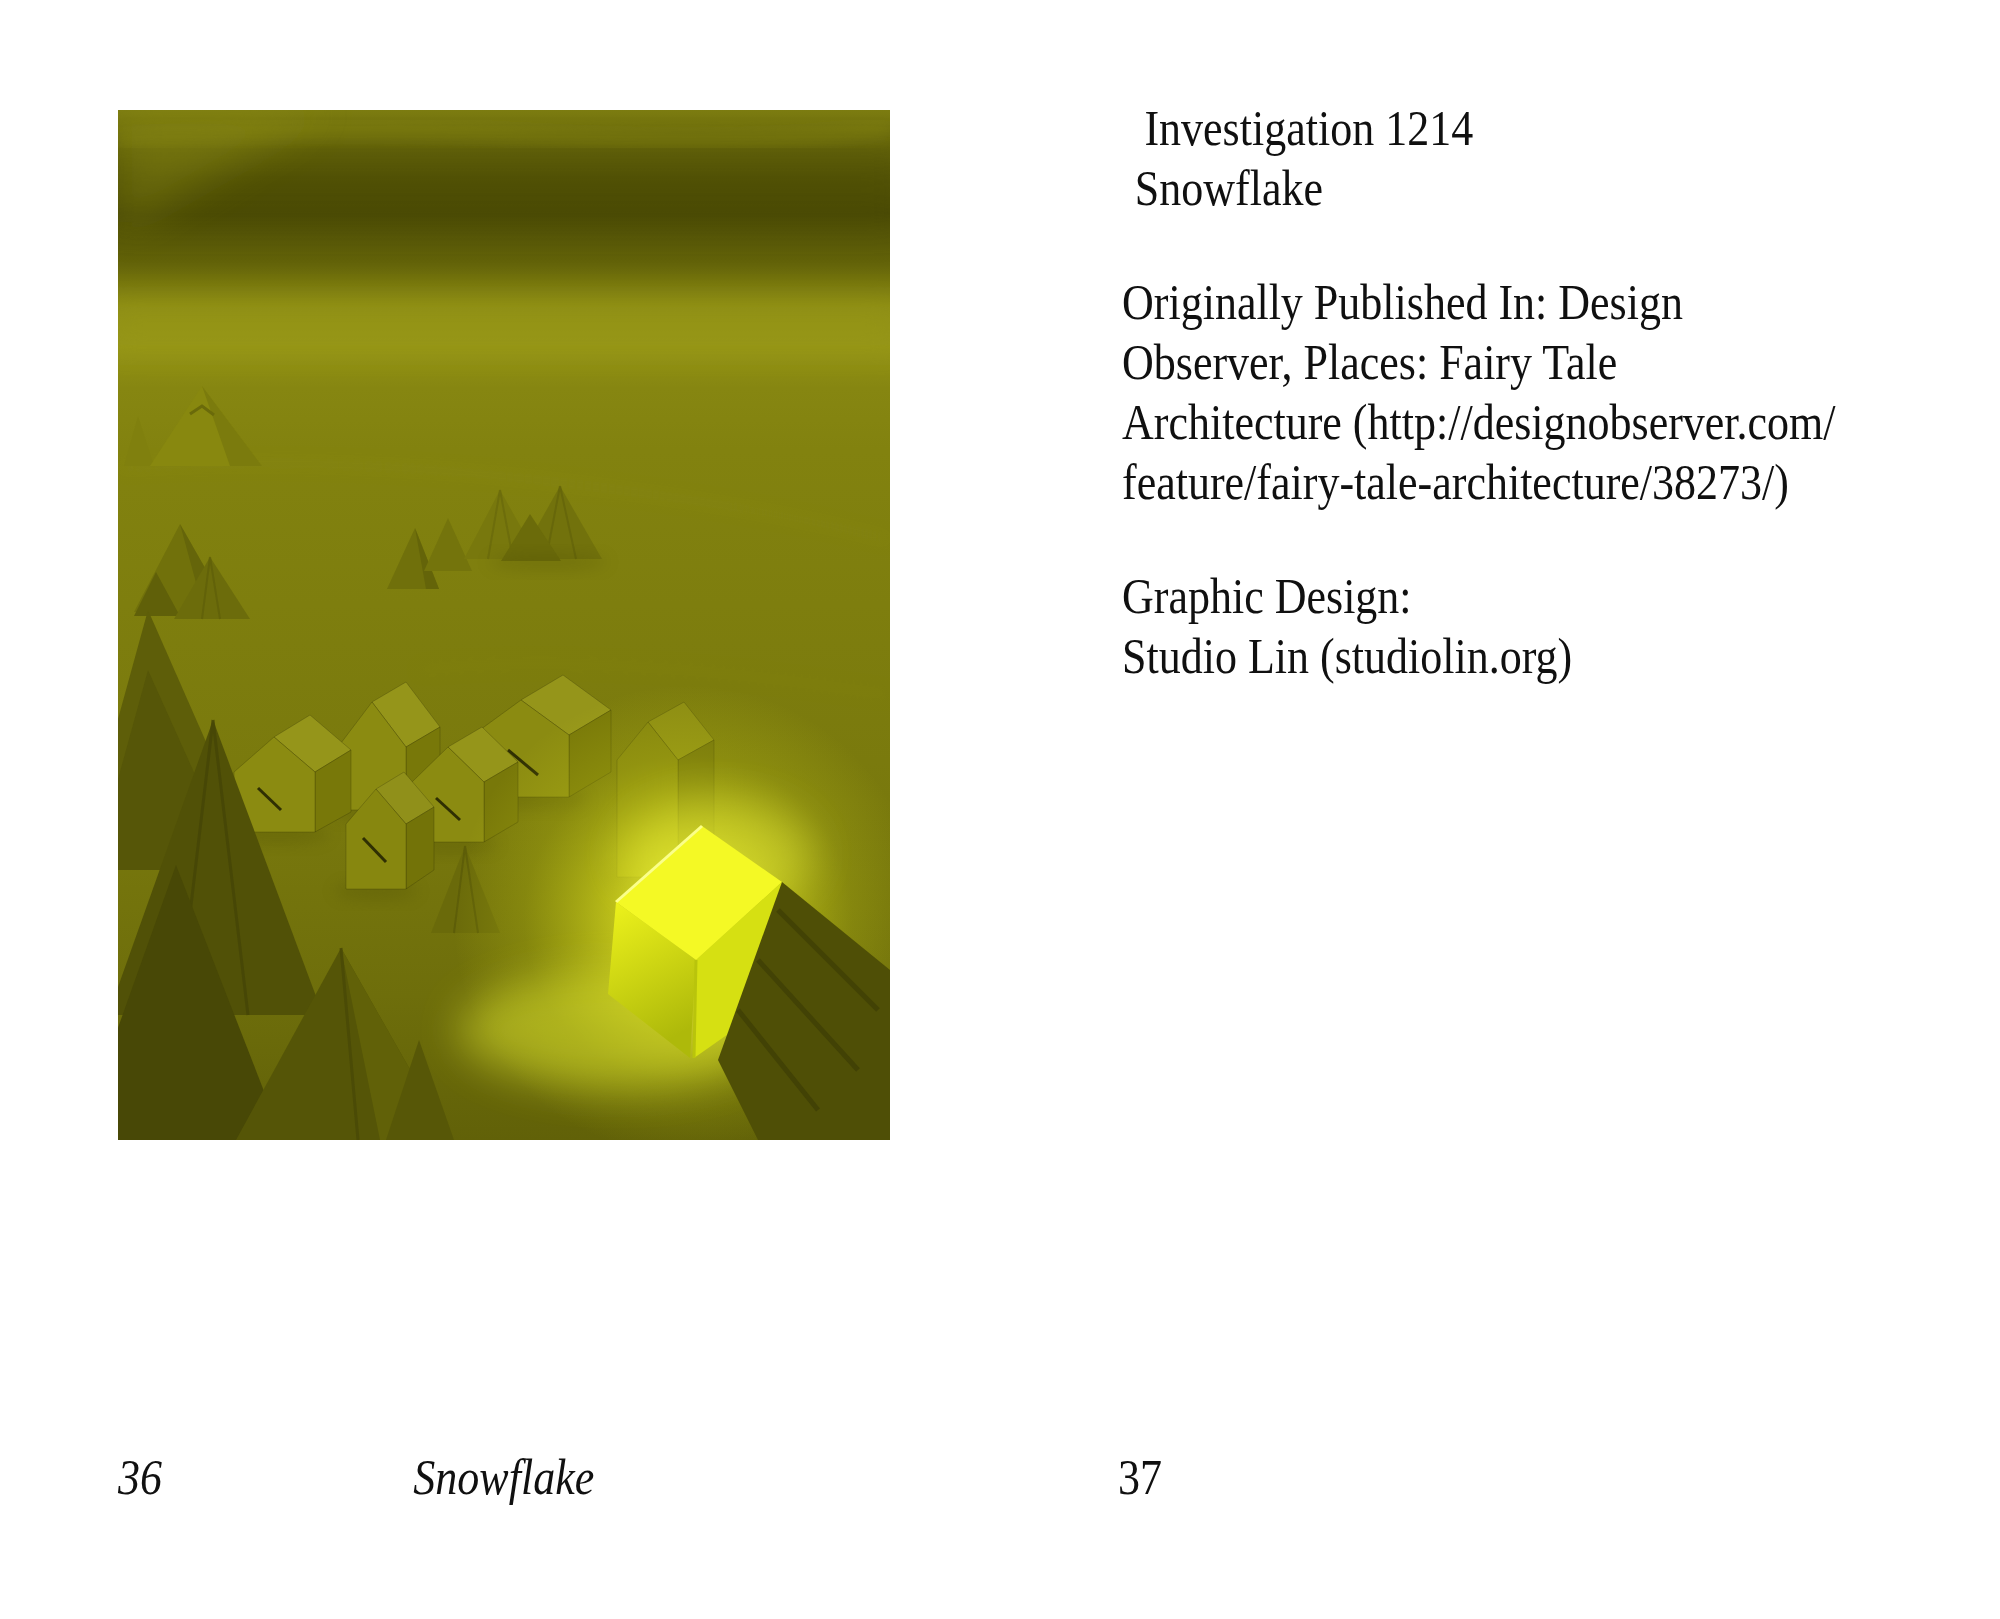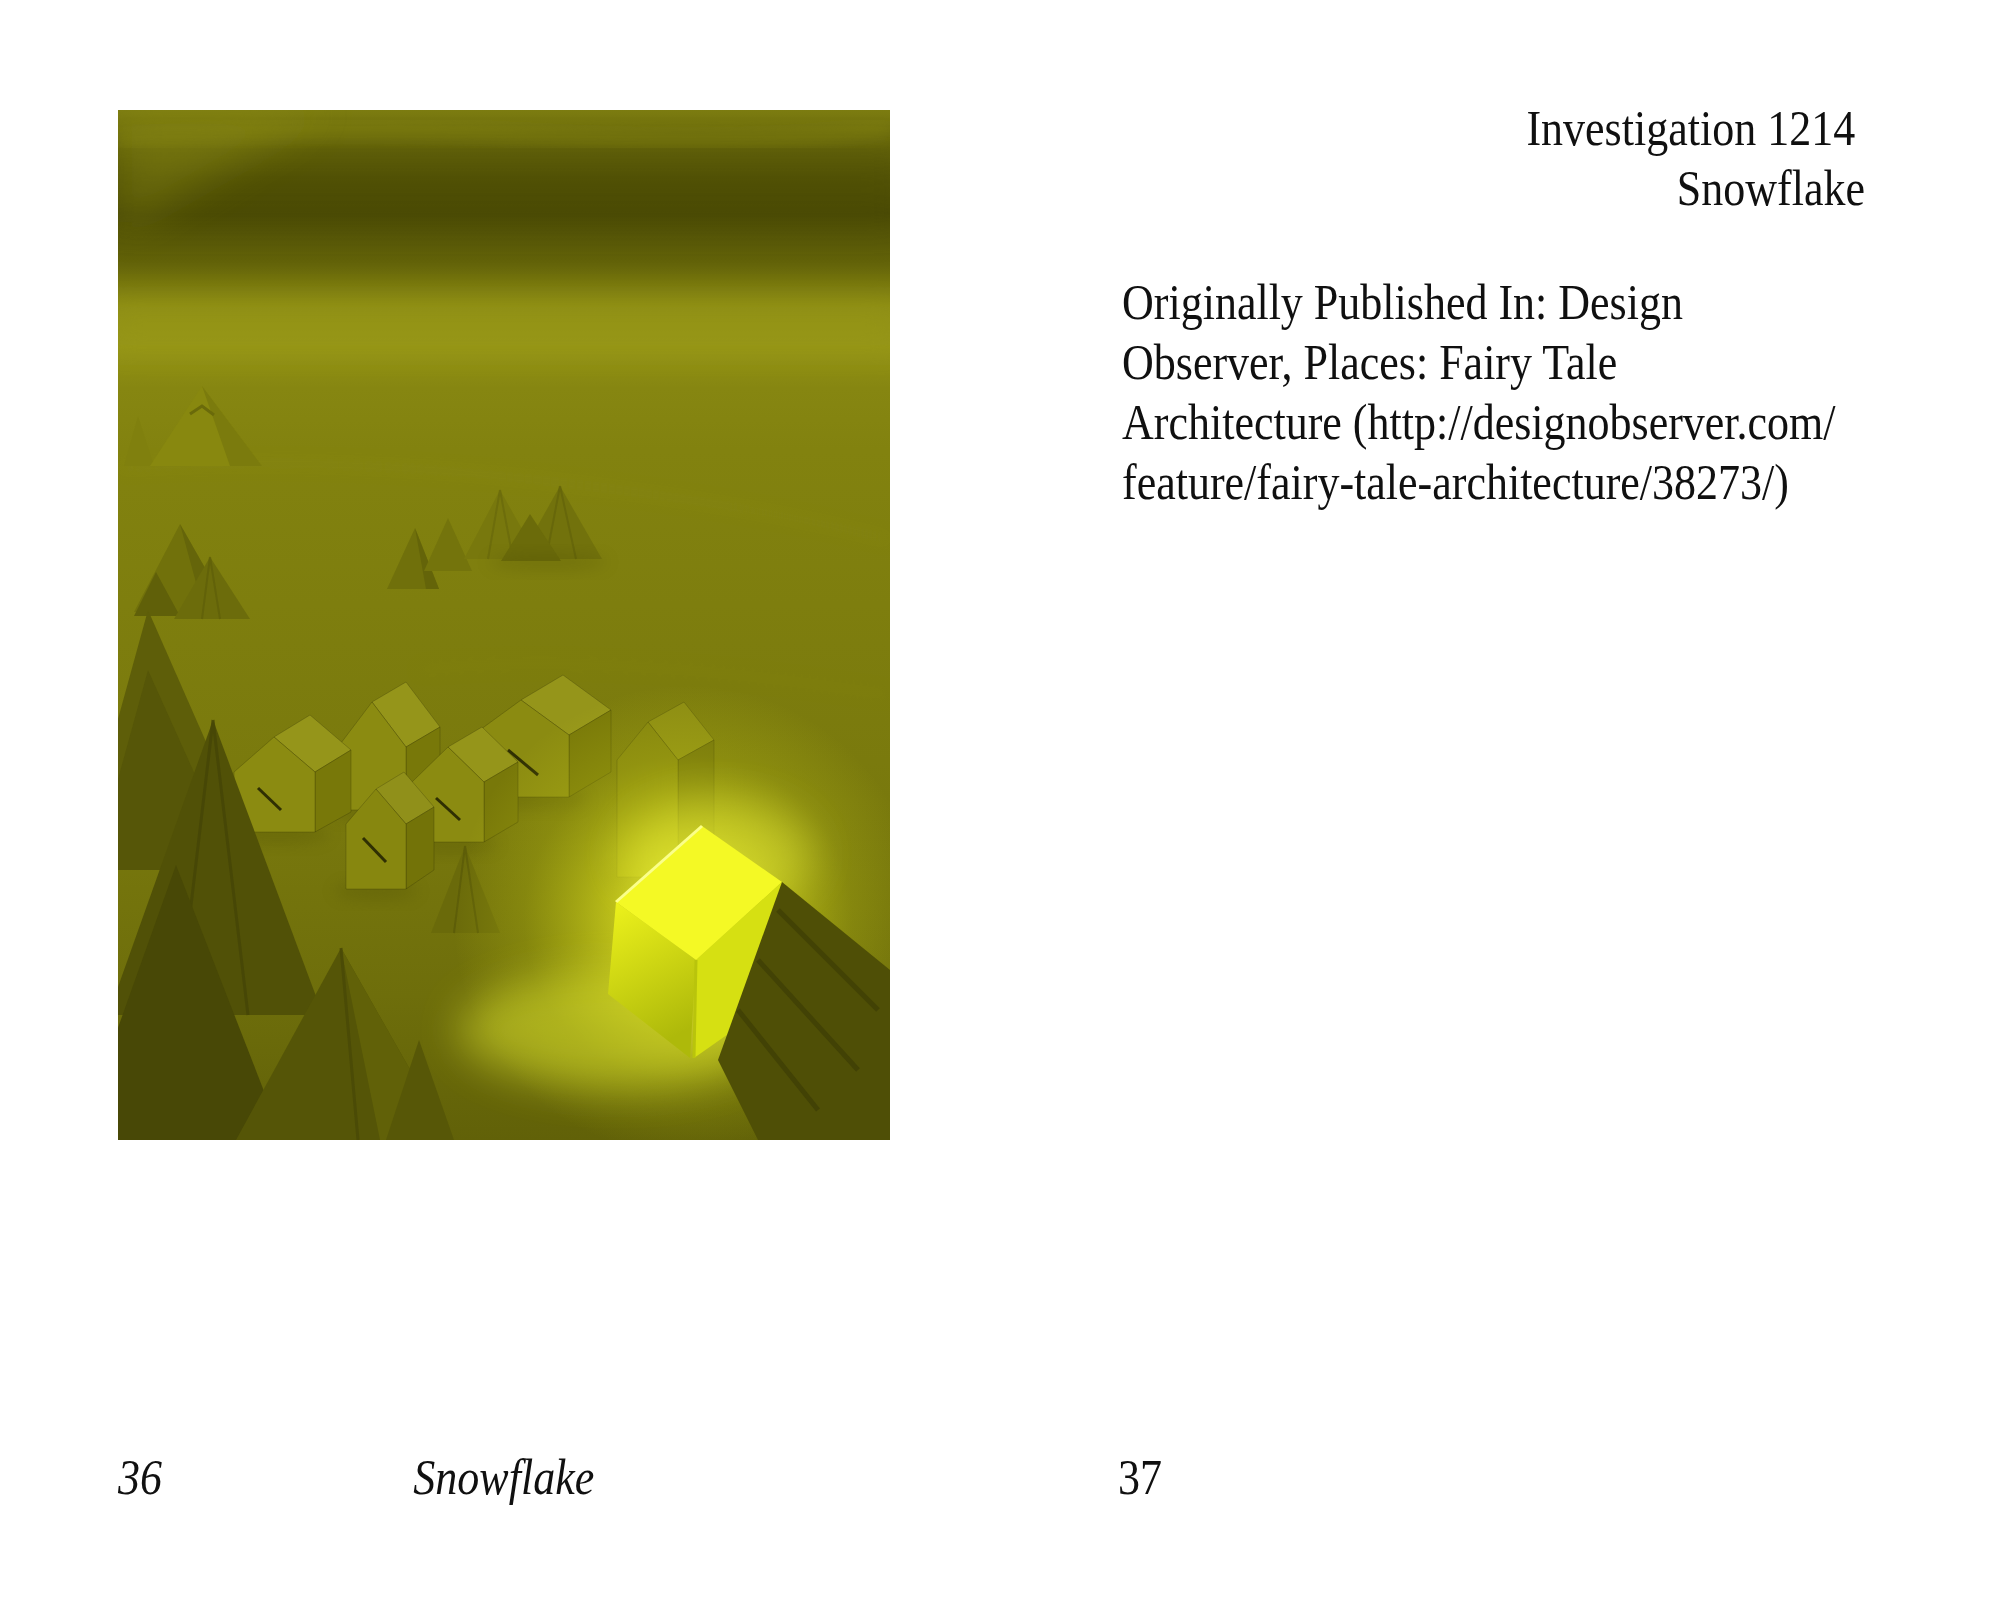--- a/index.html
+++ b/index.html
@@ -28,21 +28,21 @@
     position:absolute;left:114px;top:110px;width:772px;height:1030px;margin:0;
   }
   .photo svg{display:block;width:100%;height:100%;}
 
   .line{height:60px;line-height:60px;font-size:50px;white-space:nowrap;}
   .cx{transform:scaleX(0.88);transform-origin:0 50%;}
   .cxc{display:inline-block;transform:scaleX(0.88);transform-origin:50% 50%;}
 
   .colophon{position:absolute;left:122px;top:98px;width:756px;}
   .heading{margin:0 0 54px 0;}
-  .heading .line{text-align:right;}
+  .heading .line{text-align:left;}
   .para{margin:0 0 54px 0;}
 
   .footer-num{position:absolute;top:1447px;height:60px;line-height:60px;font-size:50px;}
   .footer-num.left-num{left:114px;}
   .footer-num.right-num{left:118px;}
   .footer-title{position:absolute;top:1447px;left:0;width:1000px;text-align:center;
     height:60px;line-height:60px;font-size:50px;}
 </style>
 </head>
 <body>
@@ -226,20 +226,24 @@
           <span class="cxc">Snowflake</span>
         </div>
       </header>
       <div id="paragraphs">
           <div class="para">
             <div class="line cx">Originally Published In: Design</div>
             <div class="line cx">Observer, Places: Fairy Tale</div>
             <div class="line cx">Architecture (http://designobserver.com/</div>
             <div class="line cx">feature/fairy-tale-architecture/38273/)</div>
           </div>
+          <div class="para">
+            <div class="line cx">Graphic Design:</div>
+            <div class="line cx">Studio Lin (studiolin.org)</div>
+          </div>
         </div>
     </div>
 
     <div class="footer-num right-num cx">37</div>
 
   </section>
 
 </div>
 
 </body></html>

